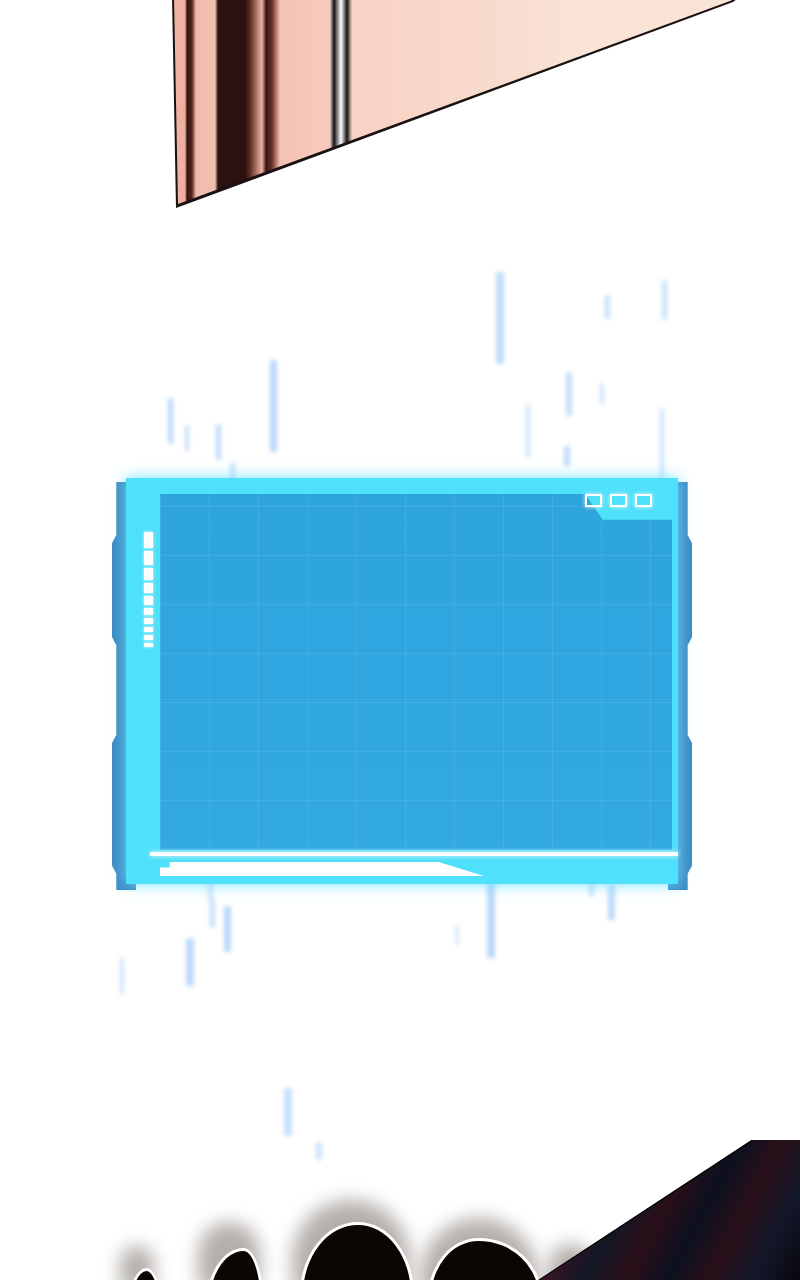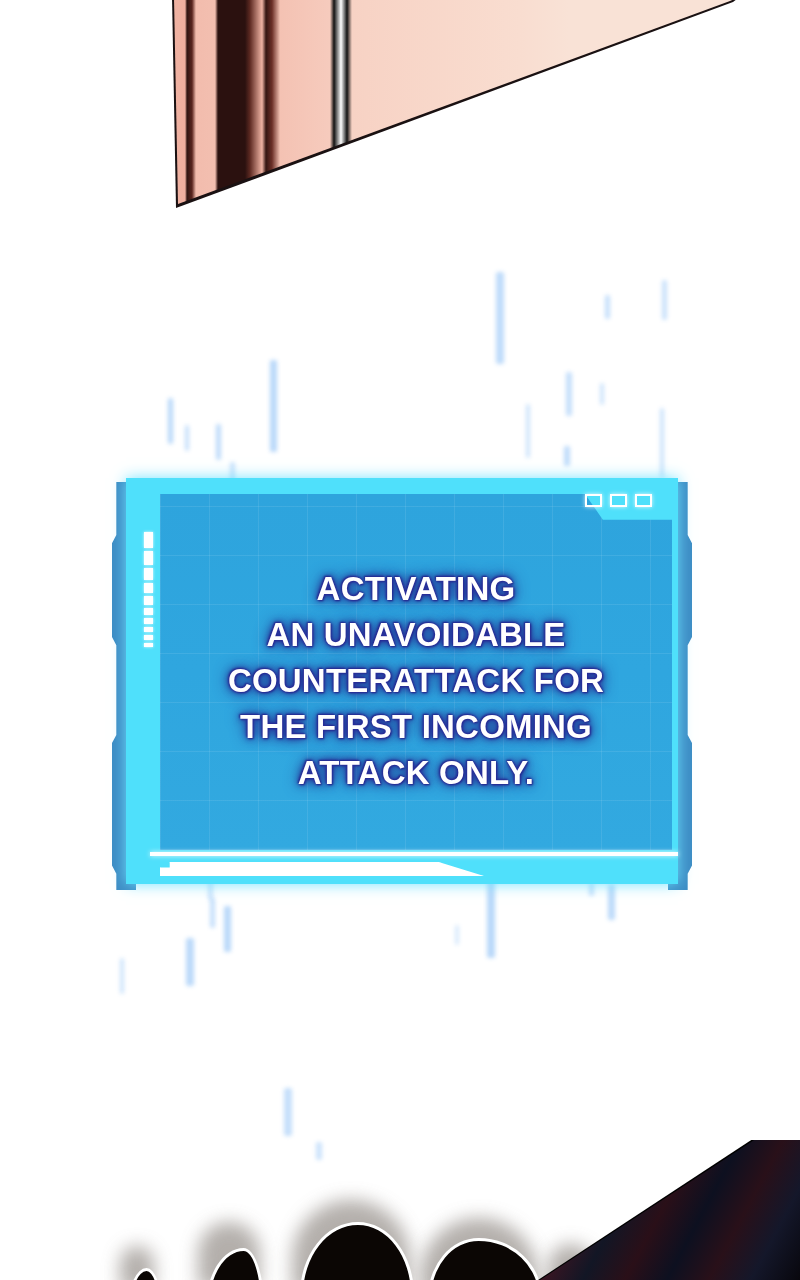--- a/index.html
+++ b/index.html
@@ -318,25 +318,20 @@
           <i style="height: 5px;"></i>
           <i style="height: 4px;"></i>
         </div>
 
       <div class="ctrl-row">
         <div class="ctrl-box"></div>
         <div class="ctrl-box"></div>
         <div class="ctrl-box"></div>
       </div>
 
-      <div class="hud-text">ACTIVATING
-AN UNAVOIDABLE
-COUNTERATTACK FOR
-THE FIRST INCOMING
-ATTACK ONLY.</div>
 
       <div class="hud-rule"></div>
       <div class="hud-slab"></div>
     </div>
   </div>
 
   <div class="bottom-art">
     <div id="hair-layer">
         <div class="hair-shadow" style="left: 120px; top: 106px; width: 34px; height: 44px; border-radius: 17px 17px 0px 0px;"></div>
         <div class="hair-shadow" style="left: 198px; top: 82px; width: 62px; height: 66px; border-radius: 31px 31px 0px 0px;"></div>

